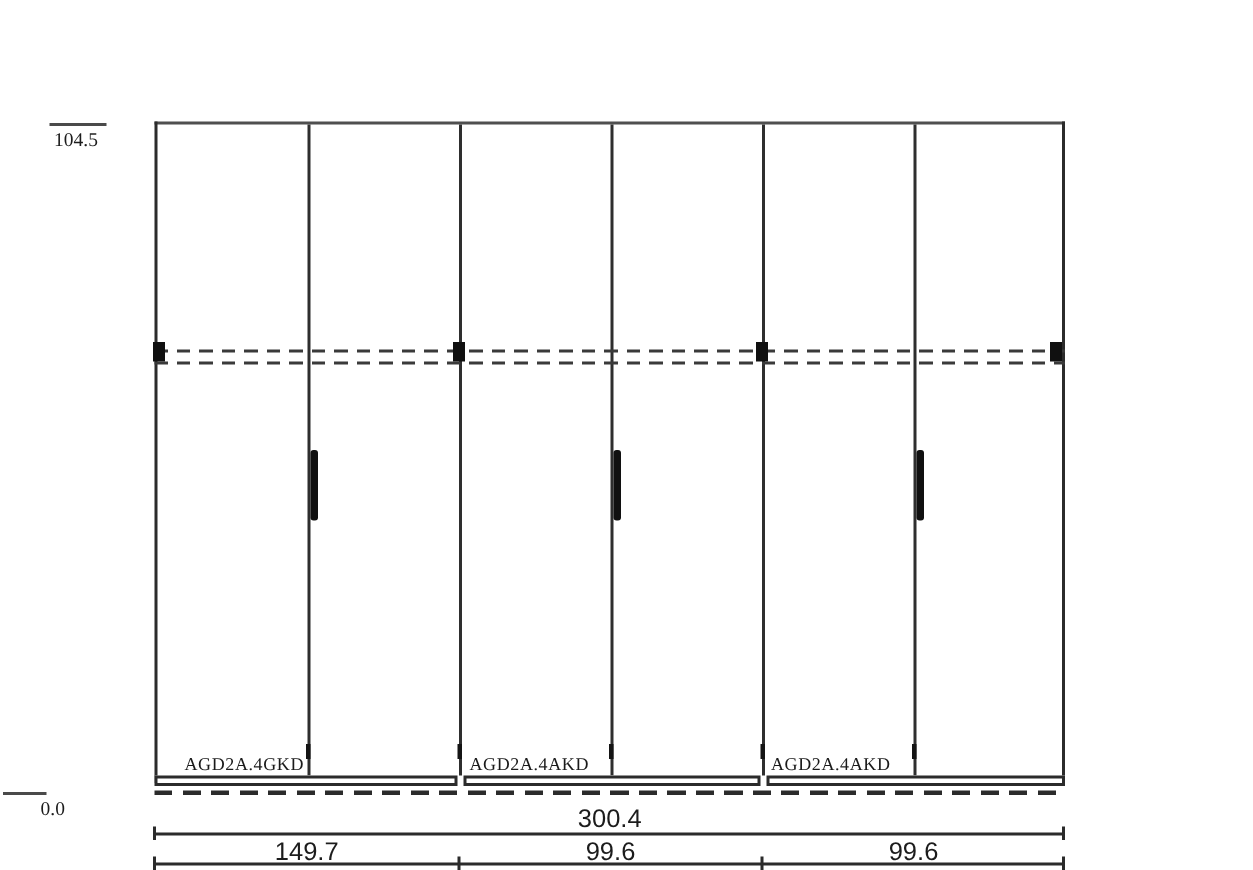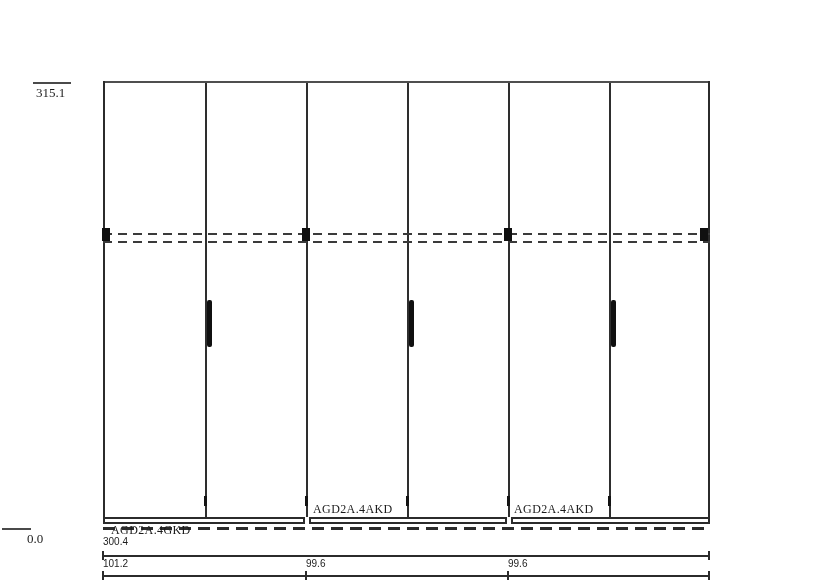--- a/index.html
+++ b/index.html
@@ -45,33 +45,33 @@
     position: absolute; top: 421px; height: 15px;
     font-family: "Liberation Serif", serif;
     font-size: 12px; letter-spacing: 0.4px; color: #1a1a1a;
     white-space: nowrap;
   }
 
   
   .dim-text {
     position: absolute;
     font-family: "Liberation Sans", sans-serif;
-    font-size: 10px; color: #1c1c1c; text-align: left;
+    font-size: 17px; color: #1c1c1c; text-align: center;
   }
   .dim-line { position: absolute; height: 2px; background: #2b2b2b; }
   .dim-tick { position: absolute; width: 2px; height: 9px; background: #2b2b2b; }
 </style>
 </head>
 <body>
 
 <div class="canvas">
 
   <div>
     <div class="elev-line" style="left:33px; top:82px; width:38px;"></div>
-    <div class="elev-text" style="left:36px; top:85px;">315.1</div>
+    <div class="elev-text" style="left:36px; top:85px;">104.5</div>
   </div>
 
   <div>
     <div class="elev-line" style="left:2px; top:528px; width:29px;"></div>
     <div class="elev-text" style="left:27px; top:531px;">0.0</div>
   </div>
 
   <div class="cabinet">
 
     <div class="edge" style="left:0; top:0; width:607px; height:2px; background:#4f4f4f;"></div>
@@ -101,34 +101,34 @@
     <div class="bottom-tick" style="left:303px;"></div>
     <div class="bottom-tick" style="left:404px;"></div>
     <div class="bottom-tick" style="left:505px;"></div>
 
     <div class="base-bar" style="left:0; width:202px;"></div>
     <div class="base-bar" style="left:206px; width:198px;"></div>
     <div class="base-bar" style="left:408px; width:199px;"></div>
 
     <div class="plinth-dash"></div>
 
-    <div class="module-label" style="left:8px;margin-top:21px;">AGD2A.4GKD</div>
+    <div class="module-label" style="left:20px;">AGD2A.4GKD</div>
     <div class="module-label" style="left:210px;">AGD2A.4AKD</div>
     <div class="module-label" style="left:411px;">AGD2A.4AKD</div>
   </div>
 
   <div>
     <div class="dim-text" style="left:103px; top:536px; width:607px;">300.4</div>
     <div class="dim-line" style="left:103px; top:555px; width:607px;"></div>
     <div class="dim-tick" style="left:102px; top:551px;"></div>
     <div class="dim-tick" style="left:708px; top:551px;"></div>
   </div>
 
   <div>
-    <div class="dim-text" style="left:103px; top:558px; width:203px;">101.2</div>
+    <div class="dim-text" style="left:103px; top:558px; width:203px;">149.7</div>
     <div class="dim-text" style="left:306px; top:558px; width:202px;">99.6</div>
     <div class="dim-text" style="left:508px; top:558px; width:202px;">99.6</div>
     <div class="dim-line" style="left:103px; top:575px; width:607px;"></div>
     <div class="dim-tick" style="left:102px; top:571px;"></div>
     <div class="dim-tick" style="left:305px; top:571px;"></div>
     <div class="dim-tick" style="left:507px; top:571px;"></div>
     <div class="dim-tick" style="left:708px; top:571px;"></div>
   </div>
 
 </div>

